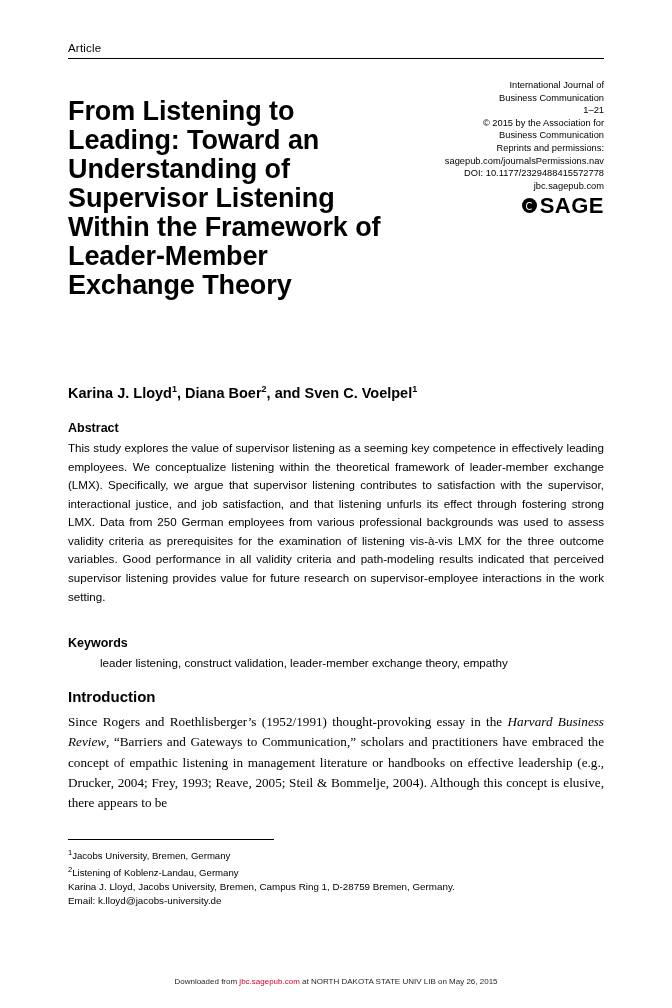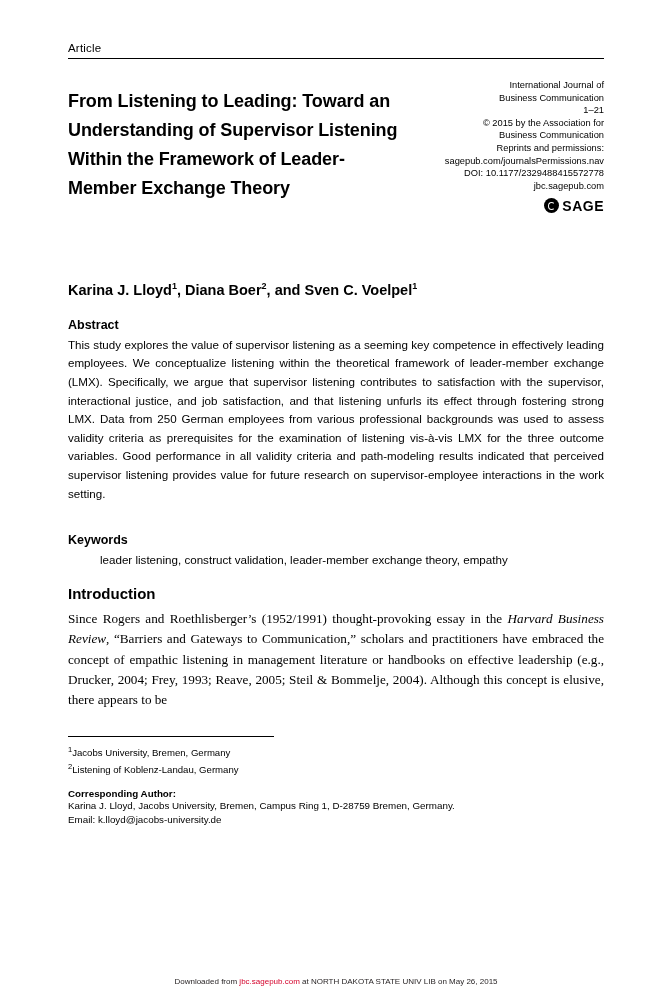--- a/index.html
+++ b/index.html
@@ -34,25 +34,25 @@
   }
   
   .title-block {
     display: flex;
     align-items: flex-start;
     justify-content: space-between;
   }
   .title {
     font-family: "Liberation Sans", sans-serif;
     font-weight: bold;
-    font-size: 18px;
+    font-size: 27px;
     line-height: 29px;
     letter-spacing: -0.1px;
     width: 330px;
-    margin-top: 10px;
+    margin-top: 20px;
   }
   .imprint {
     font-family: "Liberation Sans", sans-serif;
     font-size: 9.3px;
     line-height: 12.6px;
     text-align: right;
     width: 190px;
     padding-top: 2px;
   }
   .imprint .line {
@@ -80,21 +80,21 @@
     width: 7px;
     height: 8px;
     border: 1.6px solid #fff;
     border-radius: 50%;
     border-right-color: transparent;
     box-sizing: border-box;
   }
   .sage-logo .word {
     font-family: "Liberation Sans", sans-serif;
     font-weight: bold;
-    font-size: 14px;
+    font-size: 22px;
     letter-spacing: .5px;
   }
   
   .authors {
     font-family: "Liberation Sans", sans-serif;
     font-weight: bold;
     font-size: 14.5px;
     margin-top: 66px;
   }
   .authors sup {
@@ -222,21 +222,20 @@
   <div class="sec-head kw">Keywords</div>
   <div class="keywords-text">leader listening, construct validation, leader-member exchange theory, empathy</div>
 
   <div class="intro-head">Introduction</div>
   <div class="body-text"><span>Since Rogers and Roethlisberger’s (1952/1991) thought-provoking essay in the </span><em>Harvard Business Review</em><span>, “Barriers and Gateways to Communication,” scholars and practitioners have embraced the concept of empathic listening in management literature or handbooks on effective leadership (e.g., Drucker, 2004; Frey, 1993; Reave, 2005; Steil &amp; Bommelje, 2004). Although this concept is elusive, there appears to be</span></div>
 
   <div class="foot-rule"></div>
   <div class="affil"><sup>1</sup><span>Jacobs University, Bremen, Germany</span></div>
   <div class="affil"><sup>2</sup><span>Listening of Koblenz-Landau, Germany</span></div>
 
-  <div class="corr-head">Corresponding Author:</div>
   <div class="corr-text">Karina J. Lloyd, Jacobs University, Bremen, Campus Ring 1, D-28759 Bremen, Germany.</div>
   <div class="corr-text">Email: k.lloyd@jacobs-university.de</div>
 
   <div class="download">
     <span>Downloaded from </span><a href="#">jbc.sagepub.com</a><span> at NORTH DAKOTA STATE UNIV LIB on May 26, 2015</span>
   </div>
 
 </div>
 
 </body></html>

